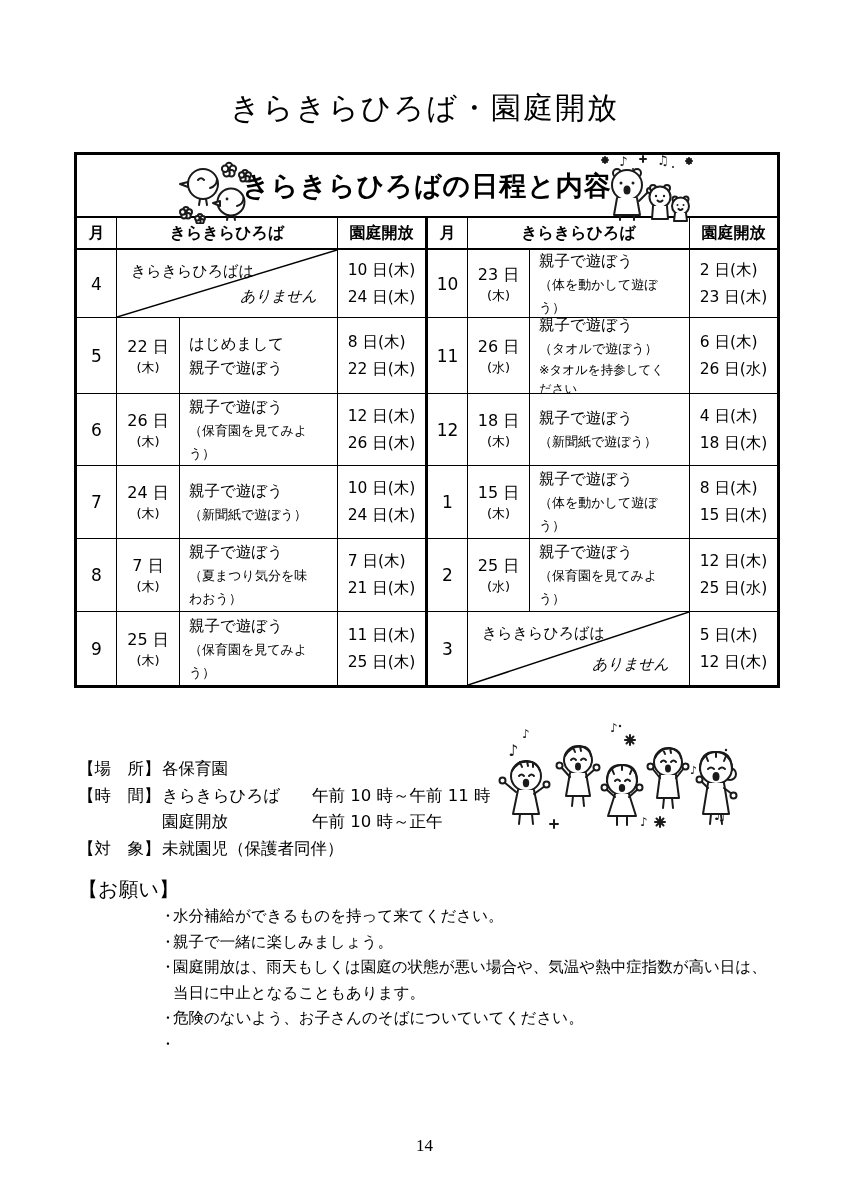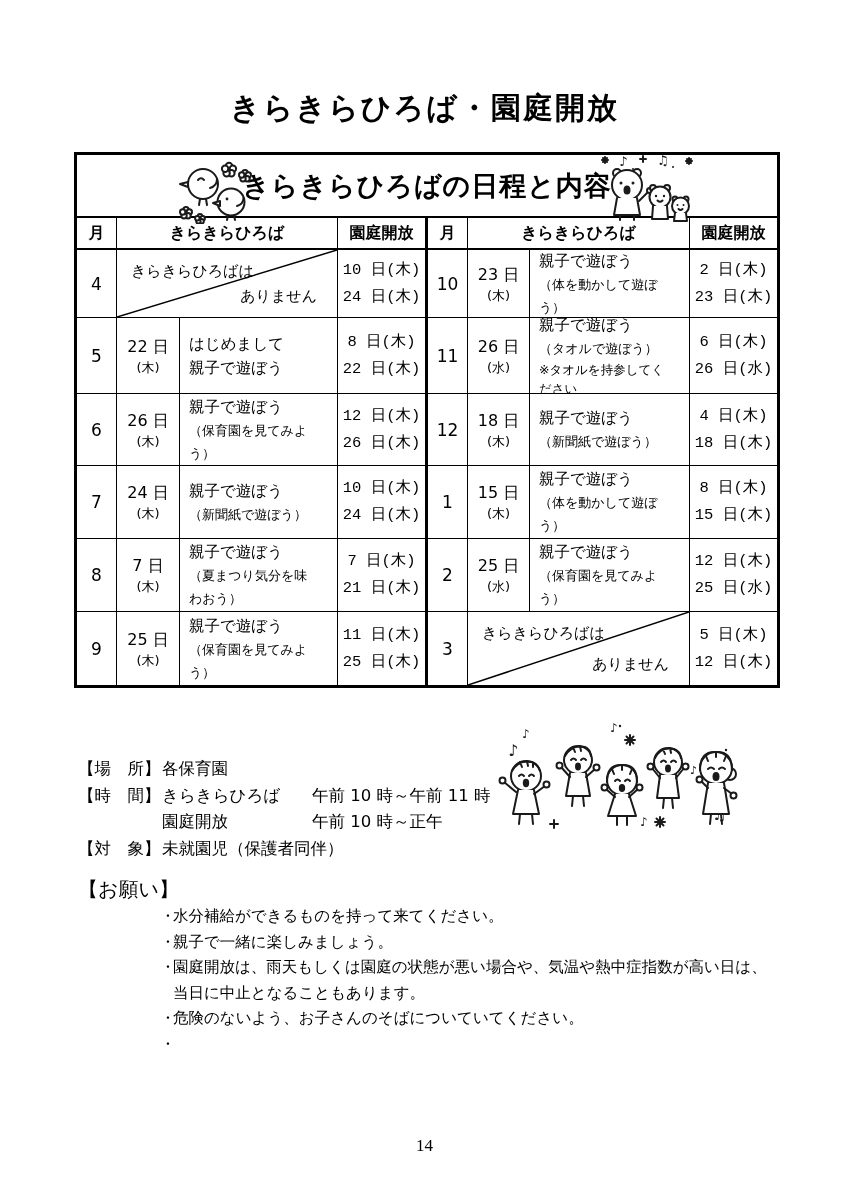--- a/index.html
+++ b/index.html
@@ -9,21 +9,21 @@
     width: 849px; height: 1200px;
     margin: 0 auto;
     background: #fff;
     color: #000;
     font-family: "DejaVu Sans", sans-serif;
     overflow: hidden;
   }
   .page-title {
     position: absolute; top: 88px; left: 0; width: 100%;
     text-align: center;
-    font-size: 30px; font-weight: bold; letter-spacing: 2px;
+    font-size: 30px; font-weight: normal; letter-spacing: 2px;
   }
   
   .box {
     position: absolute; top: 152px; left: 74px; width: 706px;
     border: 3px solid #000;
     background: #fff;
   }
   .band {
     position: relative; height: 63px;
     border-bottom: 2.5px solid #000;
@@ -51,26 +51,26 @@
   .no-b { border-bottom: none !important; }
   .th { font-weight: bold; font-size: 16px; border-bottom-width: 2px; }
   .span2 { grid-column: span 2; }
   .month { font-size: 17px; }
   .date .d1 { display:block; font-size: 16px; line-height: 23px; text-align:center; }
   .date .d2 { display:block; font-size: 13px; line-height: 19px; text-align:center; }
   .desc { align-items: flex-start; text-align: left; padding-left: 9px; padding-right: 17px; }
   .desc span { display: block; }
   .desc .sub  { font-size: 13px; line-height: 23px; }
   .desc .note { font-size: 12.5px; line-height: 19px; }
-  .garden-inner { text-align: center; font-family: Liberation Mono, monospace; }
+  .garden-inner { text-align: left; }
   .garden-inner span { display: block; font-size: 15.5px; line-height: 27px; white-space: nowrap; }
   .diag { position: relative; display: block; }
   .diag svg.diagline { position: absolute; left: 0; top: 0; width: 100%; height: 100%; }
   .diag .diag-t1 { position: absolute; top: 9px; left: 14px; font-size: 15px; }
-  .diag .diag-t2 { position: absolute; bottom: 9px; right: 20px; font-size: 15px; }
+  .diag .diag-t2 { position: absolute; bottom: 9px; right: 20px; font-size: 15px; font-style: italic; }
   
   .info { position: absolute; left: 78px; top: 756px; font-size: 16.5px; }
   .info-row { display: flex; line-height: 26.5px; }
   .info-label { display: inline-block; width: 84px; flex: none; }
   .time-name  { display: inline-block; width: 150px; flex: none; }
   
   .requests { position: absolute; left: 78px; top: 836px; font-size: 15.5px; }
   .req-label { line-height: 26px; font-size: 20px; margin-top: 40px; }
   .req-lines { margin-left: 82px; margin-top: 2px; }
   .req-line { display: flex; line-height: 25.5px; }

